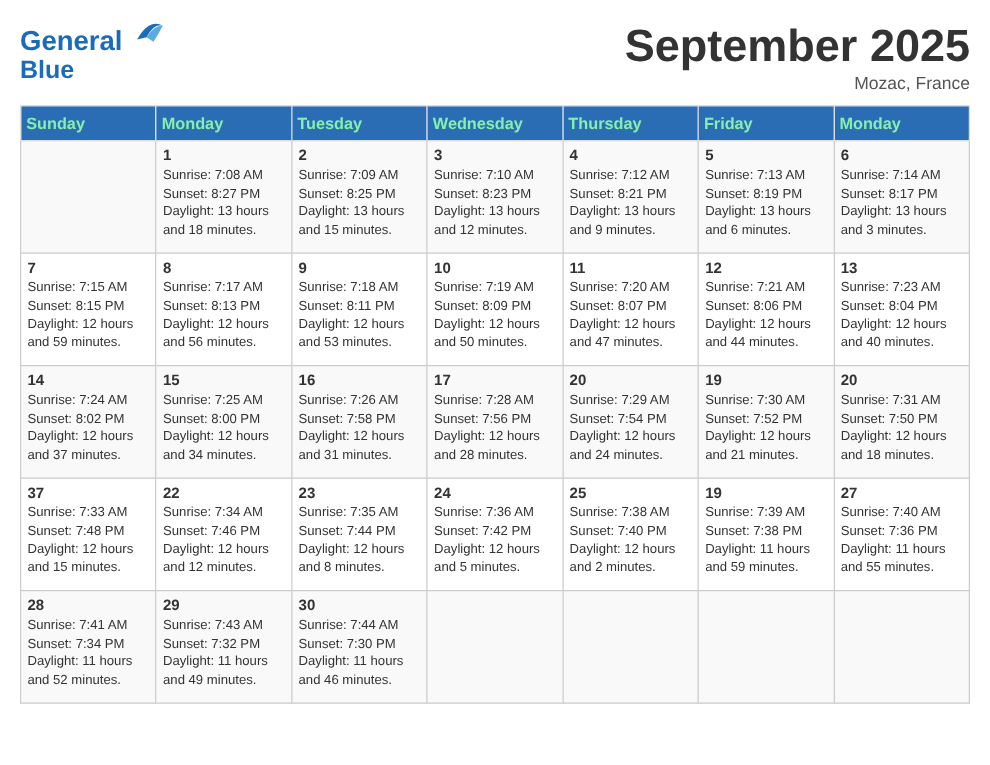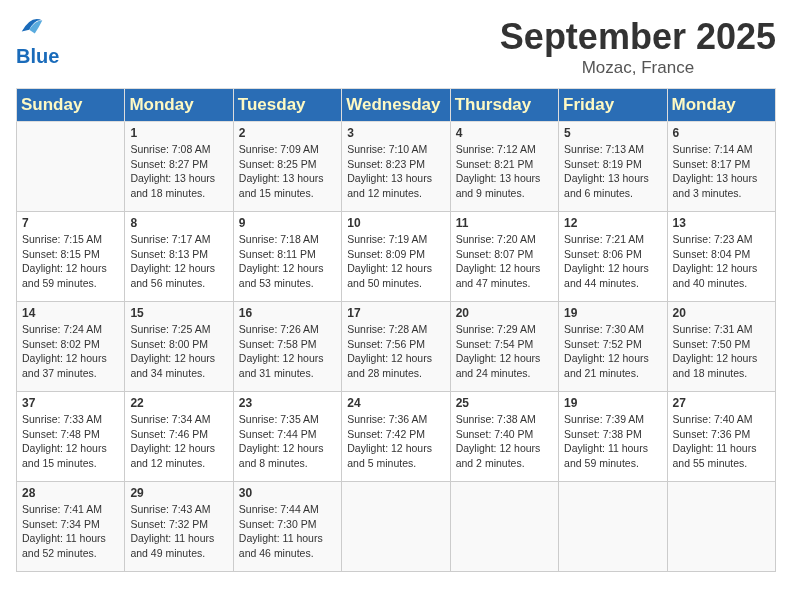--- a/index.html
+++ b/index.html
@@ -29,40 +29,40 @@
     .logo-text span {
       color: #1a6bba;
     }
     .logo-icon {
       width: 28px;
       height: 28px;
       margin-left: 2px;
       margin-top: -4px;
     }
     .title-block {
-      text-align: center;
+      text-align: right;
     }
     .month-title {
       font-size: 36px;
       font-weight: bold;
       color: #333;
     }
     .location {
-      font-size: 17px;
+      font-size: 14px;
       color: #555;
     }
     table {
       width: 100%;
       border-collapse: collapse;
       table-layout: fixed;
     }
     thead tr th {
       background-color: #2a6db5;
-      color: #fef9c3;
-      font-size: 17px;
+      color: #86efac;
+      font-size: 13px;
       font-weight: bold;
       padding: 6px 4px;
       text-align: left;
       border: 1px solid #ddd;
     }
     tbody tr td {
       border: 1px solid #ccc;
       vertical-align: top;
       padding: 4px 5px;
       font-size: 10.5px;
@@ -85,20 +85,21 @@
       line-height: 1.4;
     }
   </style>
 </head>
 <body>
 
 <div class="header">
   <div class="logo">
     <div>
       <div class="logo-text">
+        <span>General</span>
         <svg class="logo-icon" viewBox="0 0 30 28" xmlns="http://www.w3.org/2000/svg">
           <path d="M4 20 Q14 2 26 8 Q18 6 12 18 Z" fill="#1a6bba"></path>
           <path d="M12 18 Q18 8 26 8 Q22 16 18 22 Z" fill="#5aabde"></path>
         </svg>
       </div>
       <div class="logo-text" style="color:#1a6bba; font-size:20px;">Blue</div>
     </div>
   </div>
   <div class="title-block">
     <div class="month-title">September 2025</div>

